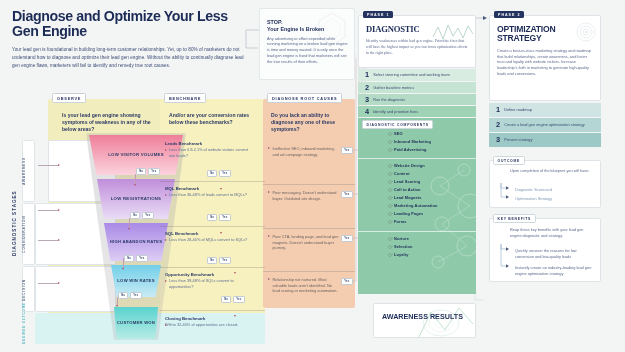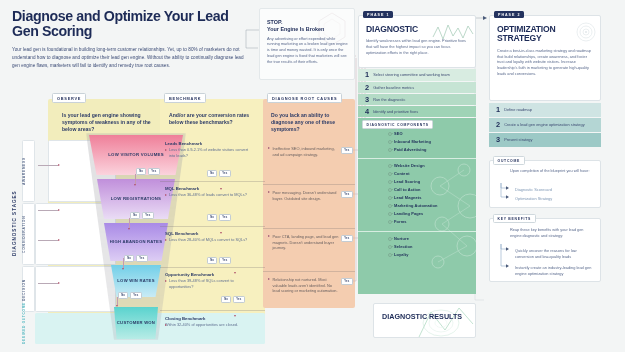--- a/index.html
+++ b/index.html
@@ -198,21 +198,21 @@
                letter-spacing:0.15px; }
 
   .deco { position:absolute; pointer-events:none; }
 </style>
 </head>
 <body>
 
 <div id="root">
 
   <div class="hdr">
-    <h1>Diagnose and Optimize Your Lead Gen Scoring</h1>
+    <h1>Diagnose and Optimize Your Less Gen Engine</h1>
     <p>Your lead gen is foundational in building long-term customer relationships. Yet, up to 80% of marketers do not understand how to diagnose and optimize their lead gen engine. Without the ability to continually diagnose lead gen engine flaws, marketers will fail to identify and remedy true root causes.</p>
   </div>
 
   <div class="axis-label axis-main">DIAGNOSTIC STAGES</div>
   <div class="axis-box" style="top:140px;height:62px;width:13px;"></div>
   <div class="axis-sub" style="left:22px;top:146px;height:50px;">AWARENESS</div>
   <div class="axis-box" style="top:203px;height:62px;width:13px;"></div>
   <div class="axis-sub" style="left:22px;top:207px;height:54px;">CONSIDERATION</div>
   <div class="axis-box" style="top:266px;height:46px;width:13px;"></div>
   <div class="axis-sub" style="left:22px;top:272px;height:36px;">DECISION</div>
@@ -393,21 +393,21 @@
   <div class="stop">
     <svg class="hexw" width="40" height="40" viewBox="0 0 40 40">
       <polygon points="20,3 33,11 33,27 20,35 7,27 7,11" fill="none" stroke="#e3d9dd" stroke-width="0.8"></polygon>
       <polygon points="20,9 28,14 28,24 20,29 12,24 12,14" fill="none" stroke="#efe7ea" stroke-width="0.6"></polygon>
     </svg>
     <h3><span>STOP.</span><br><span>Your Engine Is Broken</span></h3>
     <p>Any advertising or effort expended while running marketing on a broken lead gen engine is time and money wasted. It is only once the lead gen engine is fixed that marketers will see the true results of their efforts.</p>
   </div>
 
   <div class="phase-badge" style="left:363px;top:11px;">PHASE 1</div>
-  <div class="phase-card" style="left:358px;top:15px;width:118px;height:53px;">
+  <div class="phase-card" style="left:358px;top:15px;width:118px;height:53px;font-family:Liberation Serif, serif;">
     <svg style="position:absolute;right:1px;top:6px;opacity:.85;" width="42" height="20" viewBox="0 0 42 20">
       <polyline points="1,15 6,5 11,17 16,3 21,14 26,6 31,16 36,4 41,12" fill="none" stroke="#8fbfa6" stroke-width="0.7"></polyline>
     </svg>
     <h2>DIAGNOSTIC</h2>
     <p>Identify weaknesses within lead gen engine. Prioritize fixes that will have the highest impact so you can focus optimization efforts in the right place.</p>
   </div>
 
   <div class="step" style="left:358px;top:69px;width:118px;height:12px;background:#d8ece1;">
     <span class="num">1</span>
     <span class="txt" style="width:86px;">Select steering committee and working team</span>
@@ -463,21 +463,21 @@
   <div class="comp" style="left:388px;top:244px;">Selection</div>
   <div class="comp" style="left:388px;top:252px;">Loyalty</div>
 
   <div class="results-card" style="left:373px;top:303px;width:103px;height:35px;">
     <svg style="position:absolute;right:0;top:0;opacity:.9;" width="60" height="35" viewBox="0 0 60 35">
       <polyline points="4,33 16,8 30,26 44,4 58,20" fill="none" stroke="#9fd3b6" stroke-width="0.7"></polyline>
       <ellipse cx="26" cy="19" rx="18" ry="13" fill="none" stroke="#cfe9dc" stroke-width="0.6"></ellipse>
       <ellipse cx="26" cy="19" rx="12" ry="9" fill="none" stroke="#dff0e8" stroke-width="0.6"></ellipse>
       <ellipse cx="26" cy="19" rx="6" ry="4.5" fill="none" stroke="#e8f5ef" stroke-width="0.6"></ellipse>
     </svg>
-    <div class="rt">DIAGNOSTIC RESULTS</div>
+    <div class="rt">AWARENESS RESULTS</div>
   </div>
 
   <div class="phase-badge" style="left:494px;top:11px;">PHASE 2</div>
   <div class="phase-card" style="left:489px;top:15px;width:112px;height:86px;">
     <svg style="position:absolute;right:3px;top:5px;opacity:.6;" width="22" height="22" viewBox="0 0 22 22">
       <circle cx="11" cy="11" r="9" fill="none" stroke="#cfd8dd" stroke-width="0.7"></circle>
       <circle cx="11" cy="11" r="6" fill="none" stroke="#cfd8dd" stroke-width="0.7"></circle>
       <circle cx="11" cy="11" r="3" fill="none" stroke="#cfd8dd" stroke-width="0.7"></circle>
       <circle cx="11" cy="11" r="1" fill="#cfd8dd"></circle>
     </svg>

